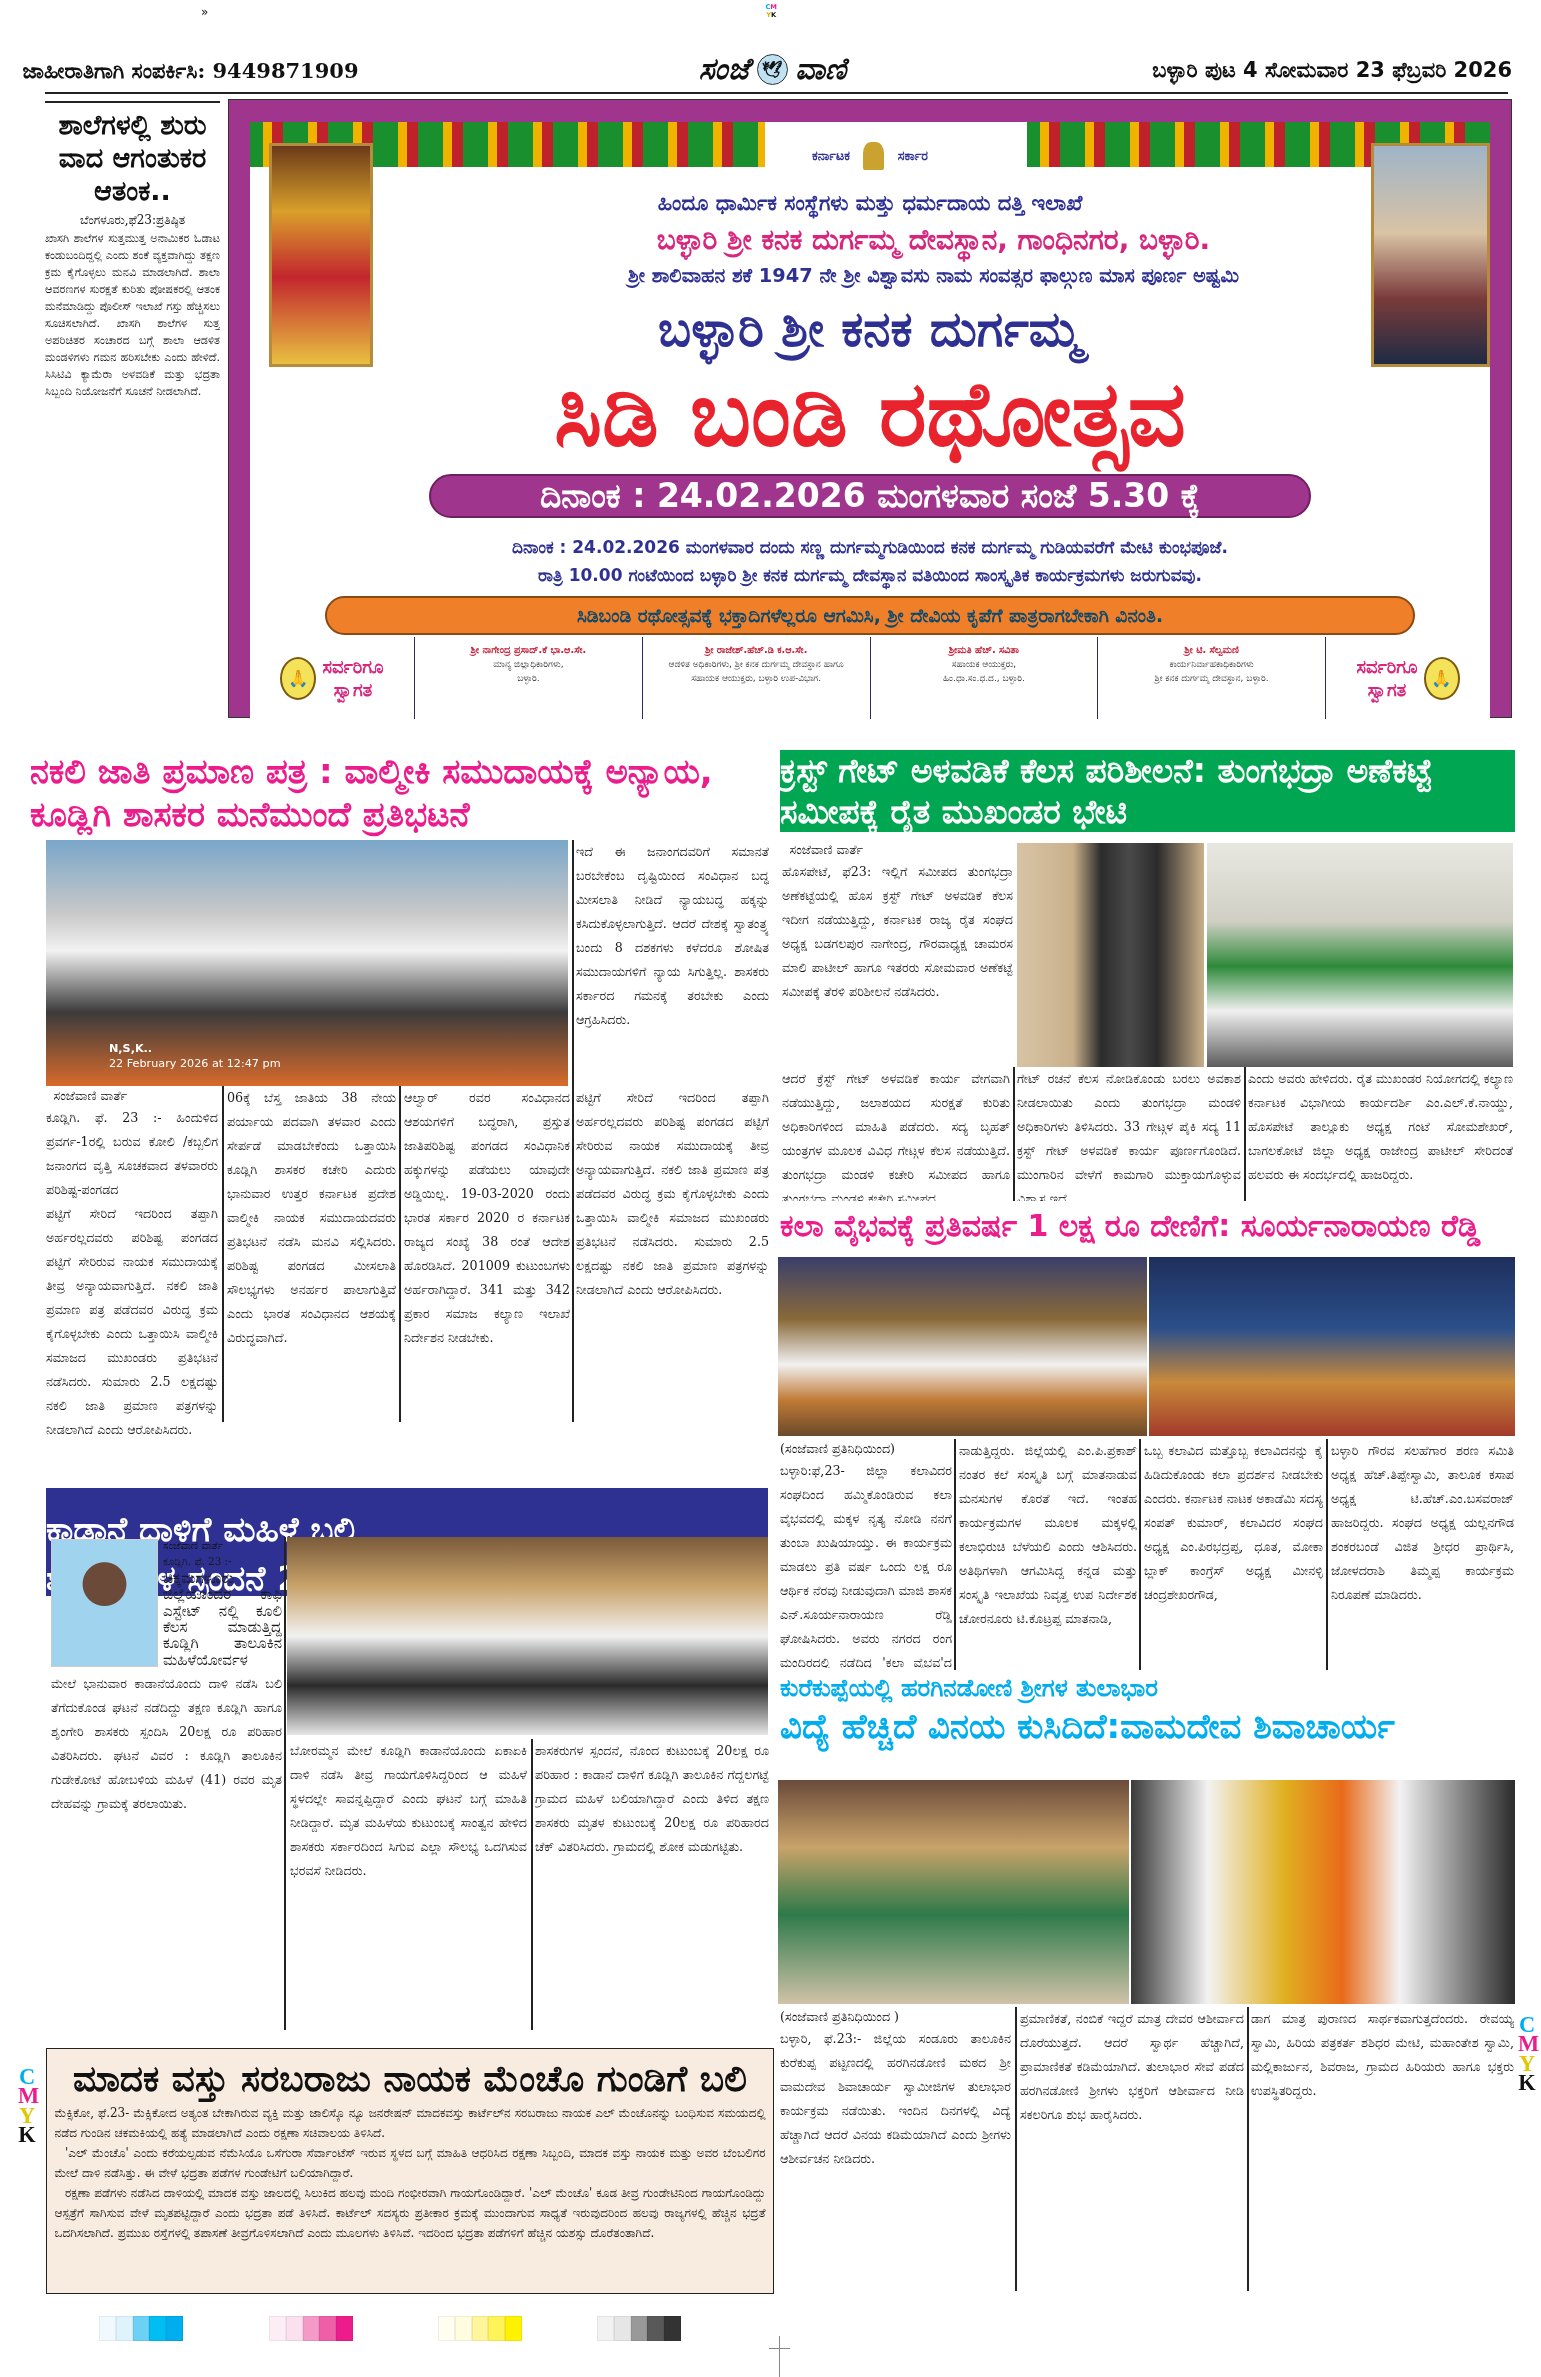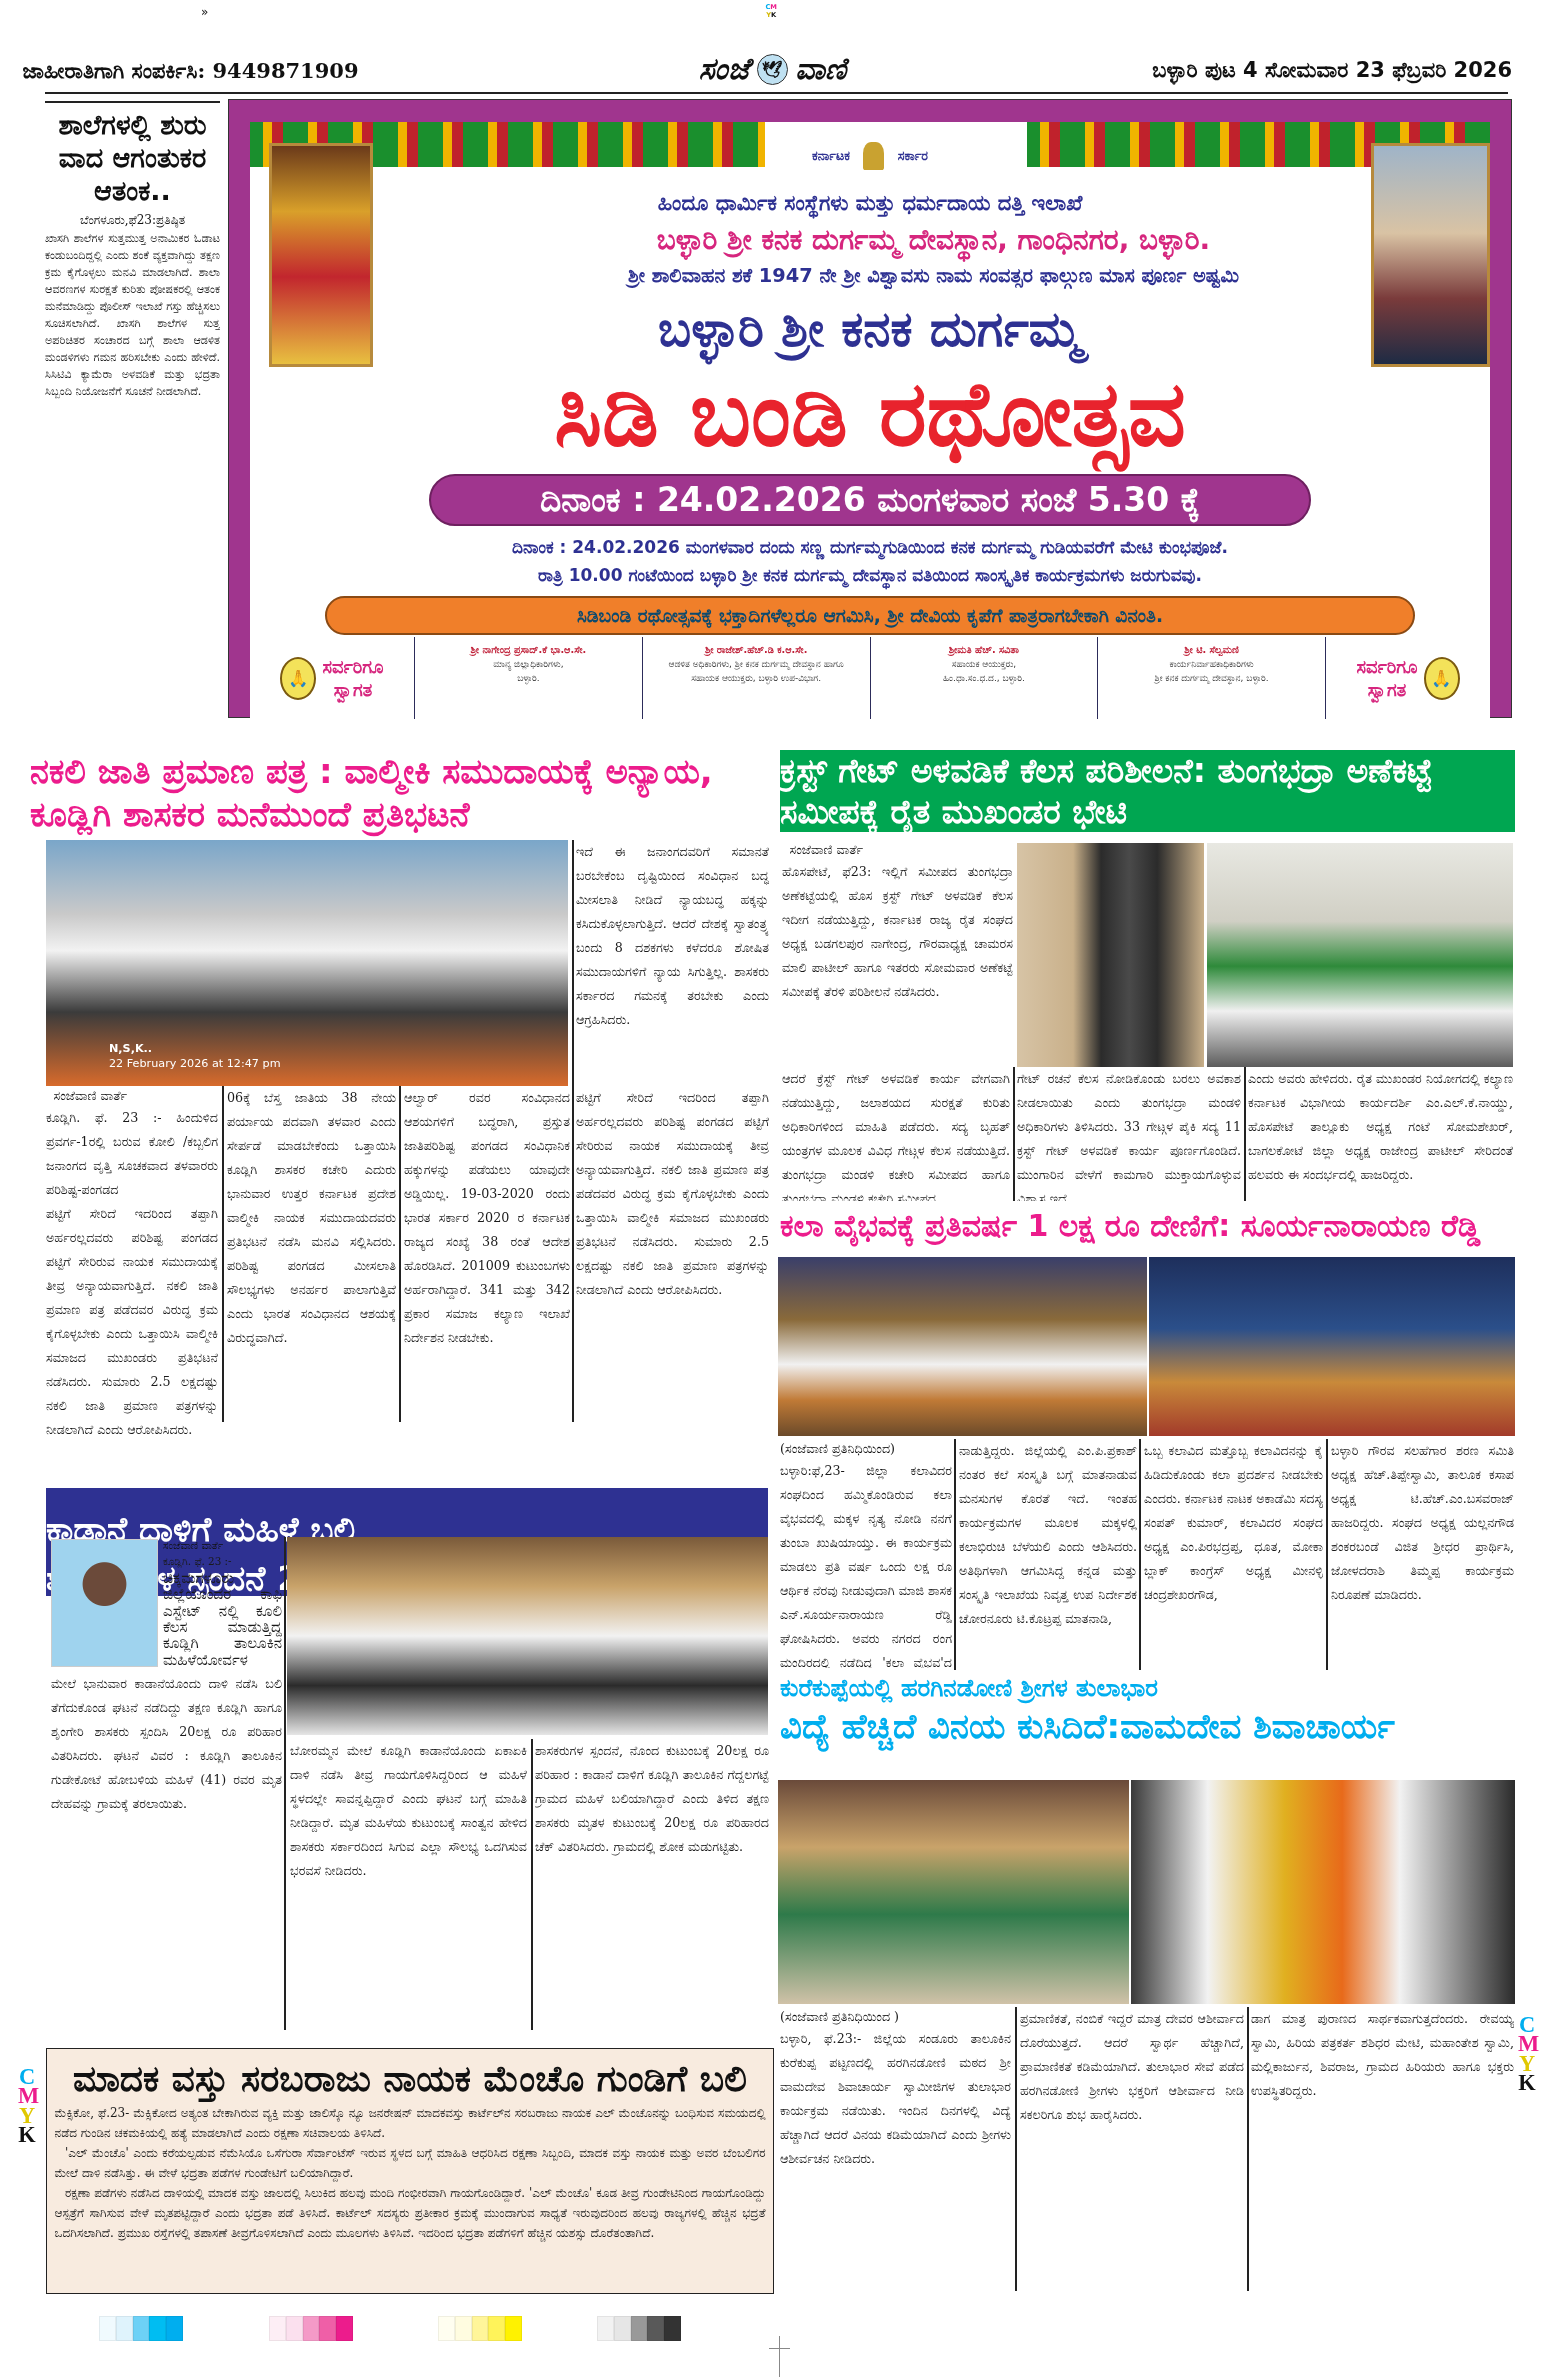--- a/index.html
+++ b/index.html
@@ -15,21 +15,21 @@
   .mast-left { left: 22.4px; top: 56px; font-family: "DejaVu Serif", serif; font-size: 21px; font-weight: bold; }
   .mast-right { right: 30px; top: 56px; font-family: "DejaVu Sans", sans-serif; font-size: 21px; font-weight: bold; }
   .logo { left: 597px; top: 51px; width: 351px; height: 34px; display: flex; align-items: center; justify-content: center; gap: 7.5px; font-family: "DejaVu Serif", serif; font-size: 30px; font-weight: bold; font-style: italic; color: #111; }
   .logo-dove { width: 31px; height: 31px; border-radius: 50%; background: #bfe1f2; border: 1.5px solid #333; display: flex; align-items: center; justify-content: center; font-size: 16.4px; font-style: normal; }
   
   .ad { left: 228px; top: 99px; width: 1284px; height: 619px; background: #a0358e; border: 1.5px solid #333; }
   .ad-inner { position: absolute; left: 21px; top: 22.4px; right: 21px; bottom: 30px; background: #fff; overflow: hidden; }
   .ad-garland { position: absolute; top: 0; height: 45px; background: repeating-linear-gradient(90deg, #1a8f2d 0 13.4px, #f0b400 13.4px 22.4px, #c0222c 22.4px 33px, #1a8f2d 33px 45px); }
   .ad-god { position: absolute; top: 21px; width: 104px; height: 224px; background: linear-gradient(180deg,#6b3a1a 0%,#d9a02a 30%,#c2262e 60%,#e8c040 100%); border: 3px solid #b78a3c; }
   .ad-line { position: absolute; left: 0; right: 0; text-align: center; font-weight: bold; white-space: nowrap; }
-  .ad-date-pill { position: absolute; left: 179px; right: 179px; height: 52px; background: #a0358e; border-radius: 27px; border: 2.2px solid #6e2060; color: #fff; font-size: 33px; display: flex; align-items: center; justify-content: center; font-weight: bold; }
+  .ad-date-pill { position: absolute; left: 179px; right: 179px; height: 44px; background: #a0358e; border-radius: 27px; border: 2.2px solid #6e2060; color: #fff; font-size: 33px; display: flex; align-items: center; justify-content: center; font-weight: bold; }
   .ad-orange-pill { position: absolute; left: 75px; right: 75px; height: 39px; background: #f07f2a; border-radius: 19.4px; border: 2.2px solid #8a4a14; color: #0c4a6e; font-size: 18.7px; display: flex; align-items: center; justify-content: center; font-weight: bold; }
   .ad-officials { position: absolute; left: 0; right: 0; bottom: 4.5px; height: 90px; display: flex; align-items: stretch; }
   .ad-welcome { width: 164px; display: flex; align-items: center; justify-content: center; gap: 6px; }
   .ad-welcome .badge { width: 36px; height: 43px; border-radius: 50%; background: #f3e25a; border: 2.2px solid #7b5a10; display: flex; align-items: center; justify-content: center; font-size: 16.4px; }
   .ad-welcome .txt { color: #d6267e; font-weight: bold; font-size: 18px; line-height: 1.3; text-align: center; }
   .ad-official { flex: 1; border-left: 1.5px solid #2c2c5a; text-align: center; font-size: 9px; line-height: 1.6; color: #333; padding-top: 4.5px; }
   .ad-official .name { color: #c0223a; font-weight: bold; font-size: 9.7px; }
   .ad-official:last-of-type { border-right: 1.5px solid #2c2c5a; }
   
   .swatch-group { position: absolute; top: 2316px; height: 25px; display: flex; width: 84px; }

